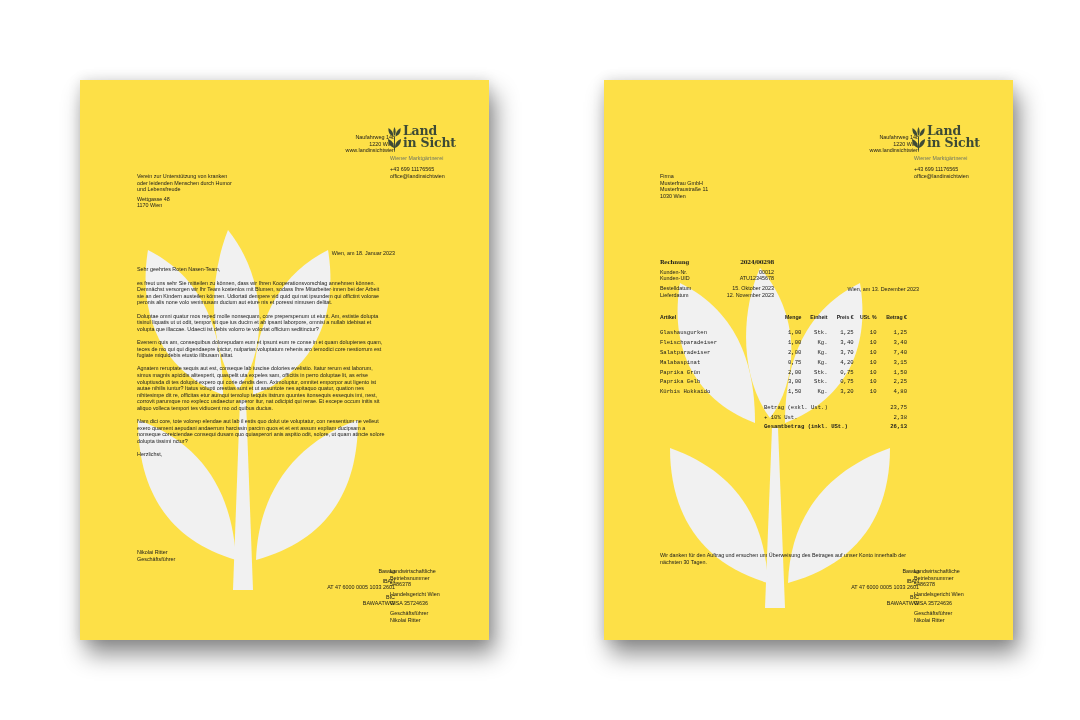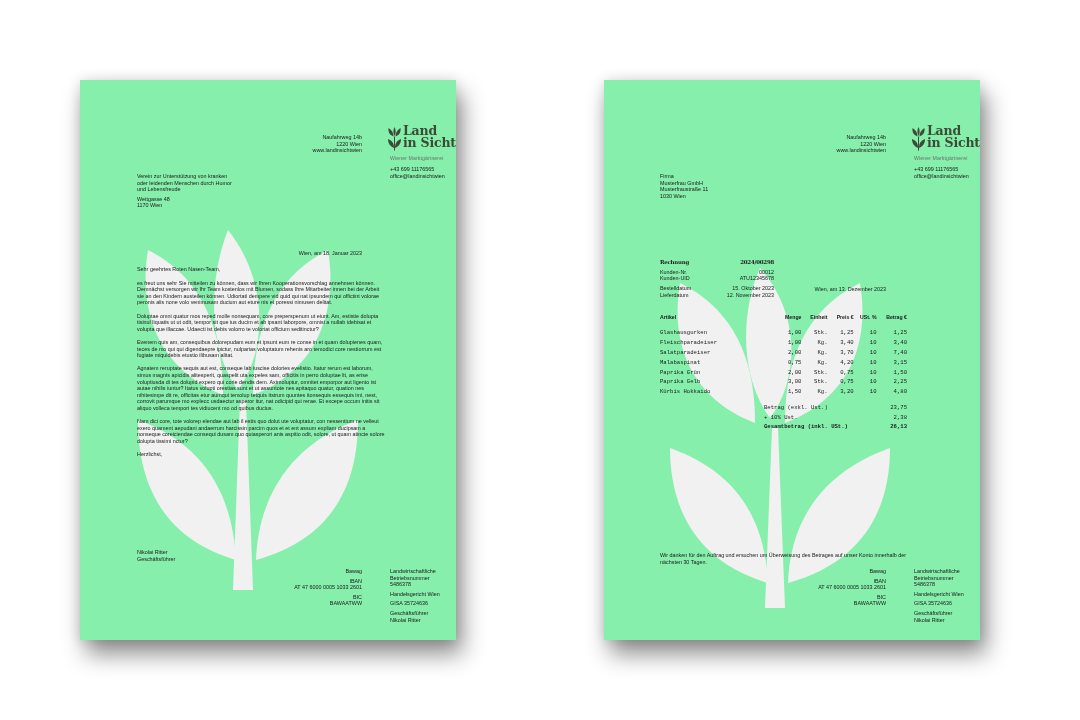--- a/index.html
+++ b/index.html
@@ -1,22 +1,22 @@
 <!DOCTYPE html>
 <html><head>
 <meta charset="utf-8">
 <style>
   * { box-sizing: border-box; margin: 0; padding: 0; }
   html, body { width: 1080px; height: 720px; background: #ffffff; overflow: hidden; }
   body { position: relative; font-family: "Liberation Sans", sans-serif; color: #1a1a1a; }
 
   .page {
     position: absolute;
-    width: 376px; height: 560px;
-    background: #86efac;
+    width: 409px; height: 560px;
+    background: #fde047;
     box-shadow: 6px 14px 22px rgba(0,0,0,0.45), 0 0 12px rgba(0,0,0,0.12);
     overflow: hidden;
   }
   #letter { left: 80px; top: 80px; }
   #invoice { left: 604px; top: 80px; }
 
   .watermark { position: absolute; pointer-events: none; }
   #letter .watermark { left: 48px; top: 150px; width: 240px; height: 360px; }
   #invoice .watermark { left: 56px; top: 188px; width: 240px; height: 340px; }
 

